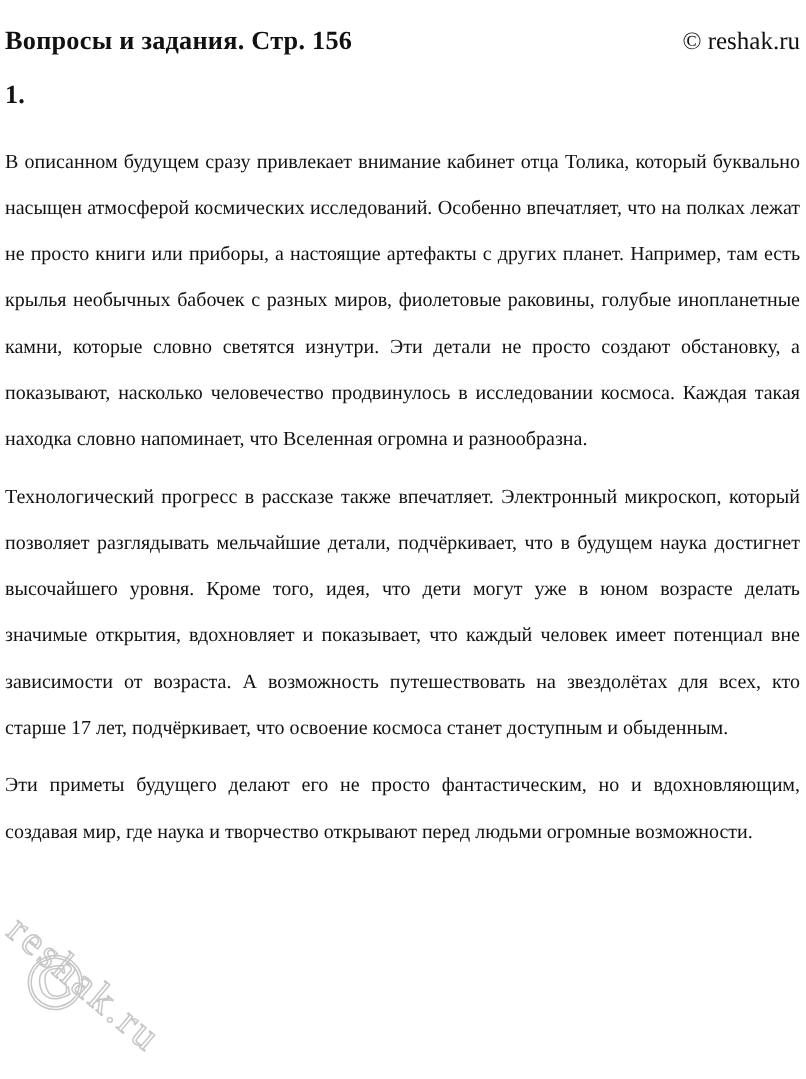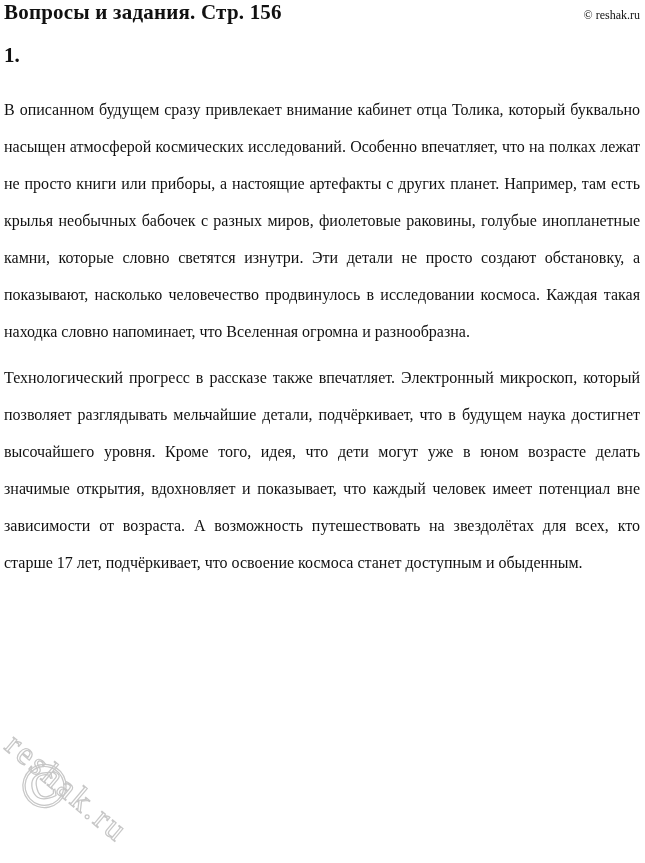--- a/index.html
+++ b/index.html
@@ -11,38 +11,38 @@
     overflow: hidden;
   }
 
   .page {
     position: relative;
     width: 645px;
     height: 863px;
     background: #ffffff;
     color: #111111;
     font-family: "Liberation Serif", "DejaVu Serif", serif;
-    padding: 0 5px 0 4px;
+    padding: 20px 5px 0 4px;
   }
 
   .page-header {
     display: flex;
     justify-content: space-between;
     align-items: baseline;
     margin-bottom: 18px;
   }
 
   .page-title {
     font-size: 21px;
     font-weight: bold;
     letter-spacing: 0.2px;
   }
 
   .copyright-label {
-    font-size: 12px;
+    font-size: 20px;
     font-weight: normal;
     text-align: right;
   }
 
   .section-number {
     font-size: 21px;
     font-weight: bold;
     line-height: 24px;
     margin-bottom: 24px;
   }
@@ -100,19 +100,20 @@
     <span class="page-title">Вопросы и задания. Стр. 156</span>
     <span class="copyright-label">© reshak.ru</span>
   </header>
 
   <div class="section-number">1.</div>
 
   <p class="para">В описанном будущем сразу привлекает внимание кабинет отца Толика, который буквально насыщен атмосферой космических исследований. Особенно впечатляет, что на полках лежат не просто книги или приборы, а настоящие артефакты с других планет. Например, там есть крылья необычных бабочек с разных миров, фиолетовые раковины, голубые инопланетные камни, которые словно светятся изнутри. Эти детали не просто создают обстановку, а показывают, насколько человечество продвинулось в исследовании космоса. Каждая такая находка словно напоминает, что Вселенная огромна и разнообразна.</p>
 
   <p class="para">Технологический прогресс в рассказе также впечатляет. Электронный микроскоп, который позволяет разглядывать мельчайшие детали, подчёркивает, что в будущем наука достигнет высочайшего уровня. Кроме того, идея, что дети могут уже в юном возрасте делать значимые открытия, вдохновляет и показывает, что каждый человек имеет потенциал вне зависимости от возраста. А возможность путешествовать на звездолётах для всех, кто старше 17 лет, подчёркивает, что освоение космоса станет доступным и обыденным.</p>
 
+  <p class="para">Эти приметы будущего делают его не просто фантастическим, но и вдохновляющим, создавая мир, где наука и творчество открывают перед людьми огромные возможности.</p>
 
   <div class="watermark" aria-hidden="true">
     <span class="wm-text">reshak.ru</span>
     <span class="wm-copyright">©</span>
   </div>
 
 </div>
 
 </body></html>

